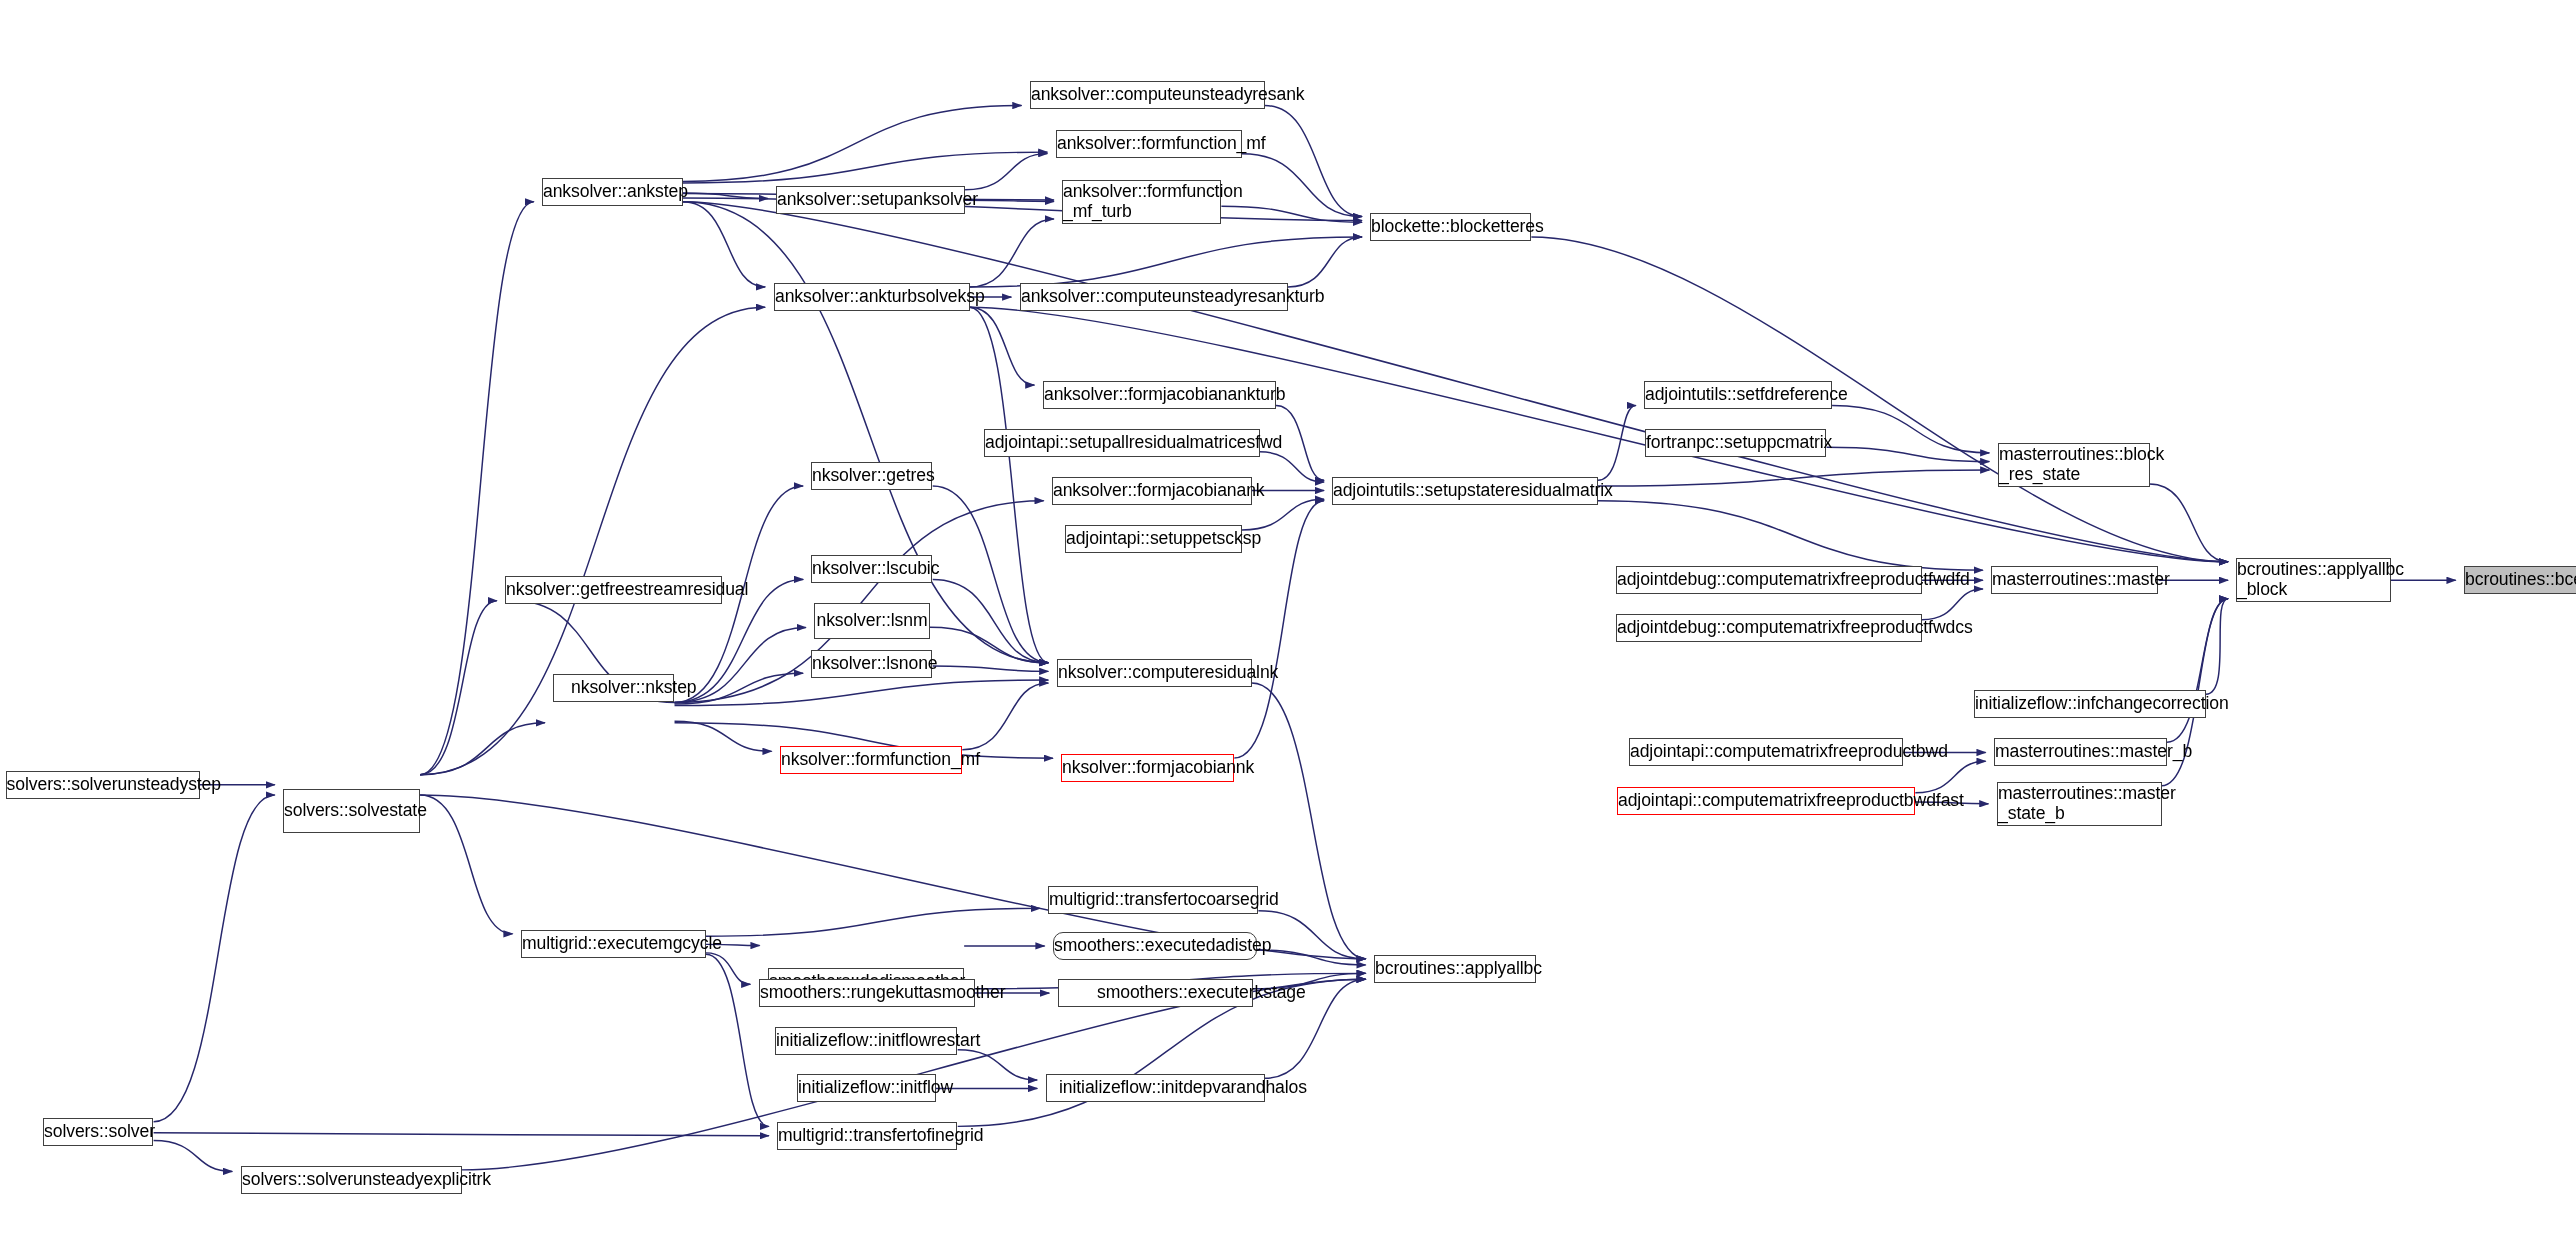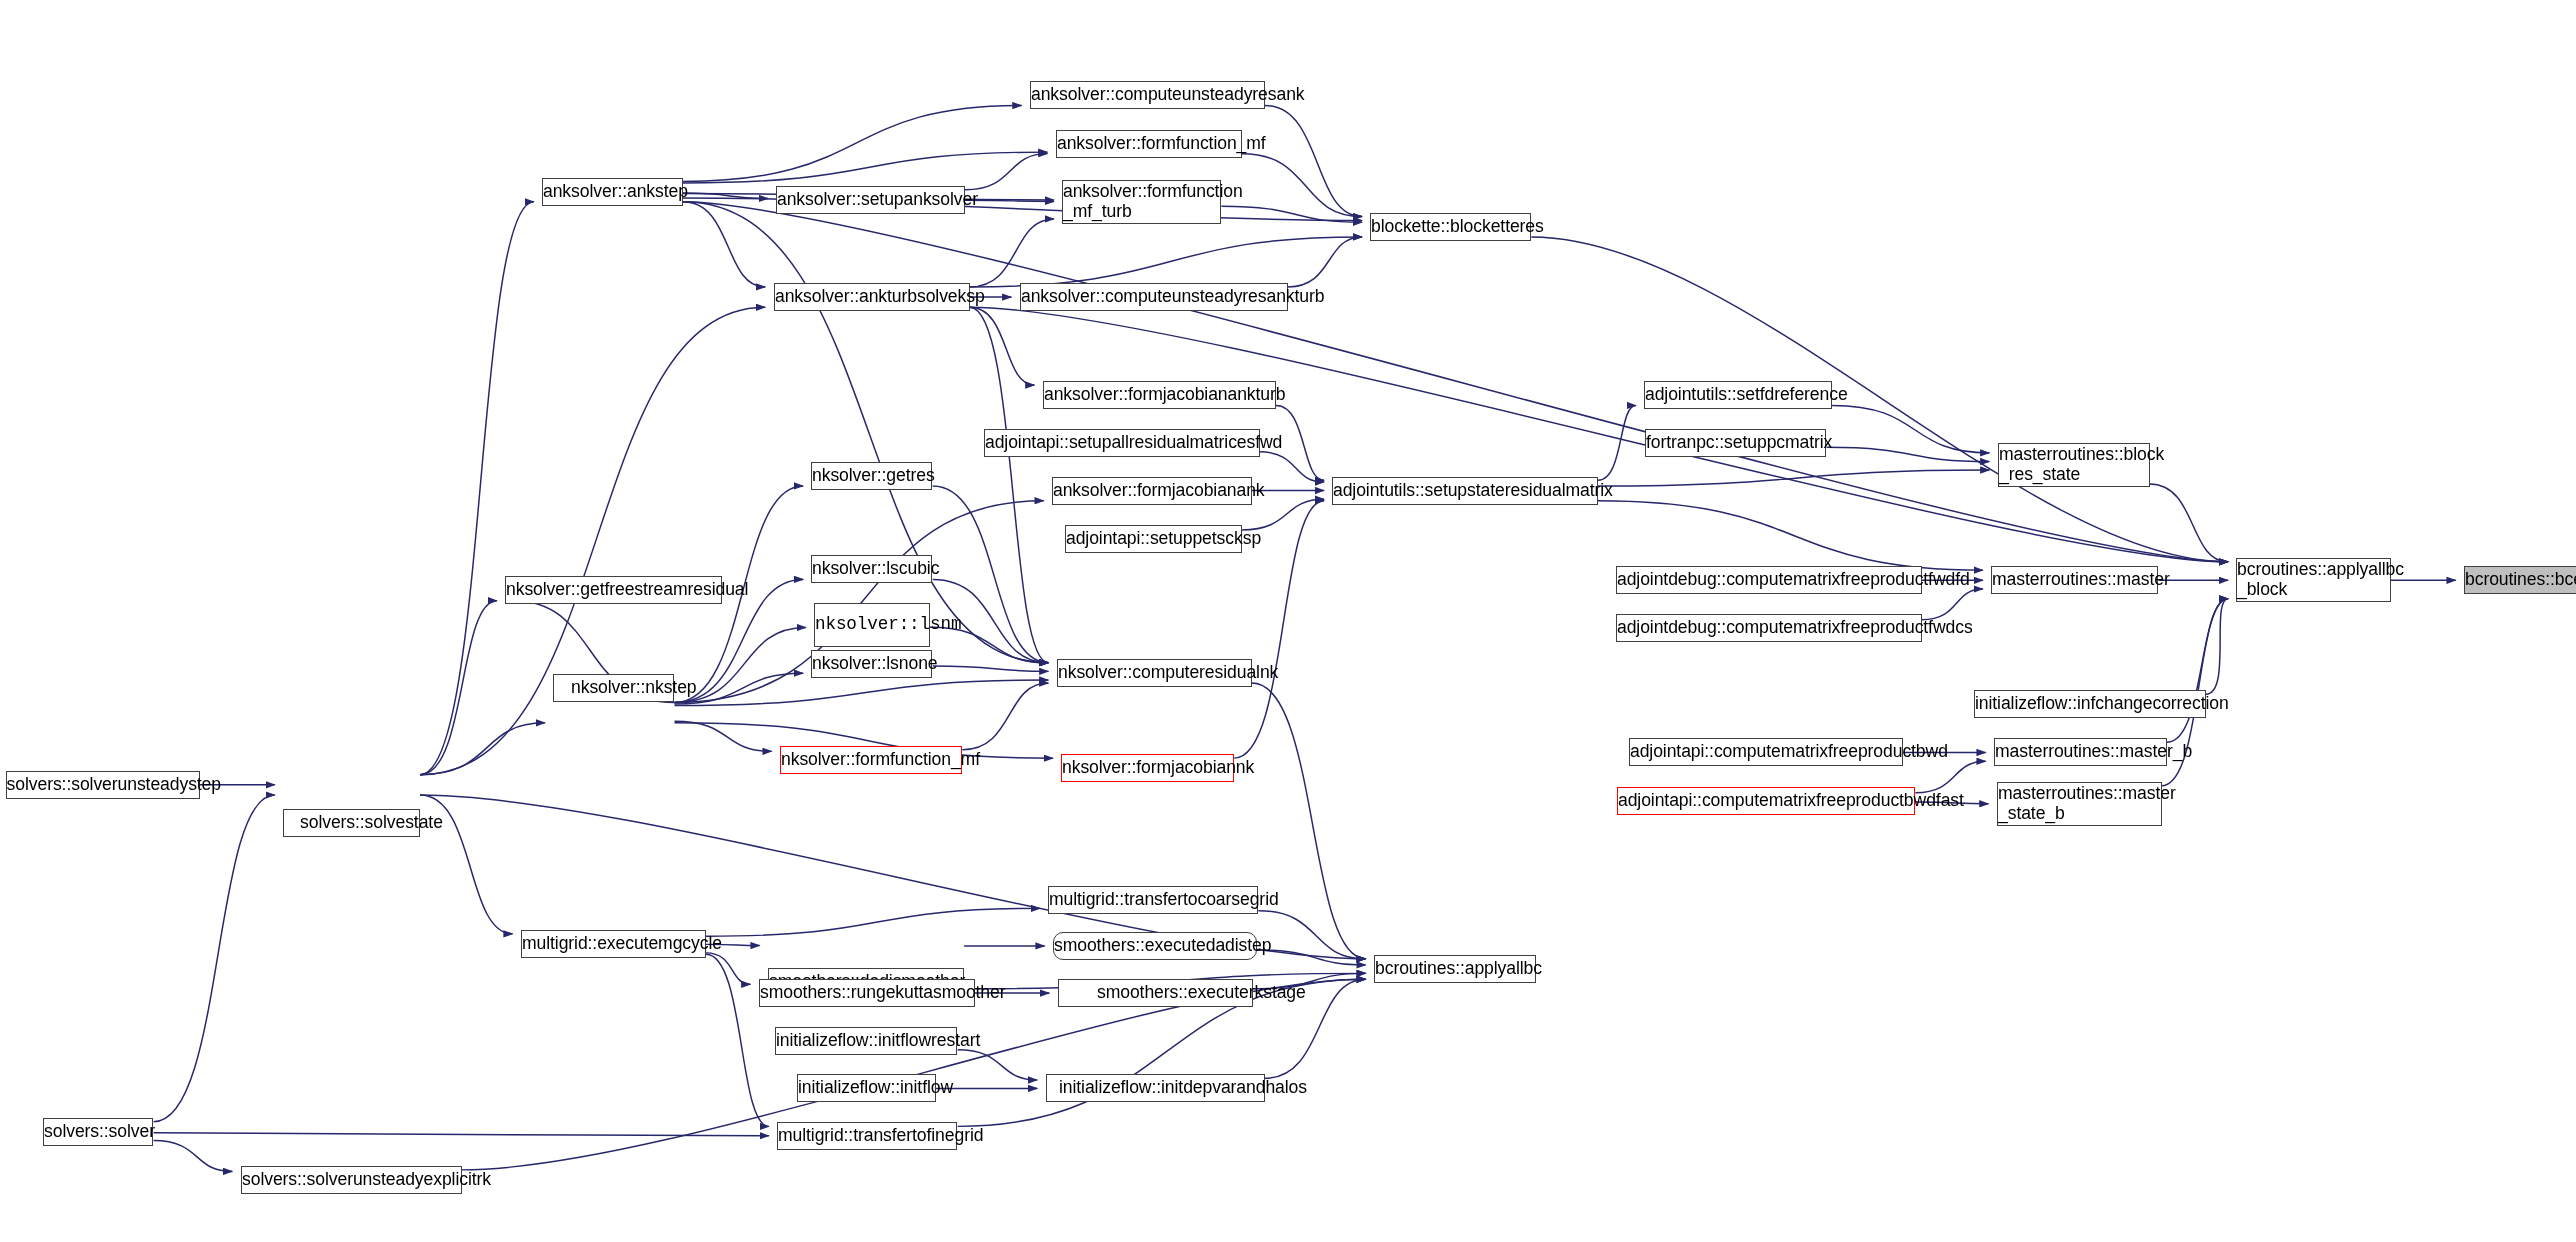--- a/index.html
+++ b/index.html
@@ -149,41 +149,41 @@
         <path d="M1035,1134.18 C1087.25,1134.18 1077.75,1166.82 1121,1166.82" fill="none" stroke="#27276b" stroke-width="1.6" marker-end="url(#arrowhead)"></path>
         <path d="M1011,1176 C1076.45,1176 1064.55,1176 1121,1176" fill="none" stroke="#27276b" stroke-width="1.6" marker-end="url(#arrowhead)"></path>
         <path d="M1367,1165 C1431.9,1165 1420.1,1058 1476,1058" fill="none" stroke="#27276b" stroke-width="1.6" marker-end="url(#arrowhead)"></path>
         <path d="M1035,1217 C1265,1217 1255,1058 1476,1058" fill="none" stroke="#27276b" stroke-width="1.6" marker-end="url(#arrowhead)"></path>
         <path d="M499,1264 C729,1264 1255,1058 1476,1058" fill="none" stroke="#27276b" stroke-width="1.6" marker-end="url(#arrowhead)"></path>
         <path d="M454,859 C684,859 1255,1036 1476,1036" fill="none" stroke="#27276b" stroke-width="1.6" marker-end="url(#arrowhead)"></path>
       </g>
   </svg>
   <div id="node-layer">
       <div class="gnode" style="left: 5.6px; top: 771px; width: 194px; height: 28px;"><span class="lbl">solvers::solverunsteadystep</span></div>
-      <div class="gnode" style="left: 283px; top: 809px; width: 137px; height: 28px; padding-left: 16px;"><span class="lbl">solvers::solvestate</span></div>
+      <div class="gnode" style="left: 283px; top: 789px; width: 137px; height: 44px;"><span class="lbl">solvers::solvestate</span></div>
       <div class="gnode" style="left: 43px; top: 1118px; width: 110px; height: 28px;"><span class="lbl">solvers::solver</span></div>
       <div class="gnode" style="left: 241px; top: 1166px; width: 221px; height: 28px;"><span class="lbl">solvers::solverunsteadyexplicitrk</span></div>
       <div class="gnode" style="left: 542px; top: 178px; width: 141px; height: 28px;"><span class="lbl">anksolver::ankstep</span></div>
       <div class="gnode" style="left: 776px; top: 186px; width: 189px; height: 28px;"><span class="lbl">anksolver::setupanksolver</span></div>
       <div class="gnode" style="left: 1030px; top: 81px; width: 235px; height: 28px;"><span class="lbl">anksolver::computeunsteadyresank</span></div>
       <div class="gnode" style="left: 1056px; top: 130px; width: 186px; height: 28px;"><span class="lbl">anksolver::formfunction_mf</span></div>
       <div class="gnode" style="left: 1062px; top: 180px; width: 159px; height: 44px;"><span class="lbl">anksolver::formfunction
 _mf_turb</span></div>
       <div class="gnode" style="left: 774px; top: 283px; width: 196px; height: 28px;"><span class="lbl">anksolver::ankturbsolveksp</span></div>
       <div class="gnode" style="left: 1020px; top: 283px; width: 268px; height: 28px;"><span class="lbl">anksolver::computeunsteadyresankturb</span></div>
       <div class="gnode" style="left: 1370px; top: 213px; width: 161px; height: 28px;"><span class="lbl">blockette::blocketteres</span></div>
       <div class="gnode" style="left: 1043px; top: 381px; width: 233px; height: 28px;"><span class="lbl">anksolver::formjacobianankturb</span></div>
       <div class="gnode" style="left: 984px; top: 429px; width: 276px; height: 28px;"><span class="lbl">adjointapi::setupallresidualmatricesfwd</span></div>
       <div class="gnode" style="left: 1052px; top: 477px; width: 200px; height: 28px;"><span class="lbl">anksolver::formjacobianank</span></div>
       <div class="gnode" style="left: 1065px; top: 525px; width: 177px; height: 28px;"><span class="lbl">adjointapi::setuppetscksp</span></div>
       <div class="gnode" style="left: 1332px; top: 477px; width: 266px; height: 28px;"><span class="lbl">adjointutils::setupstateresidualmatrix</span></div>
       <div class="gnode" style="left: 811px; top: 462px; width: 121px; height: 28px;"><span class="lbl">nksolver::getres</span></div>
       <div class="gnode" style="left: 505px; top: 576px; width: 217px; height: 28px;"><span class="lbl">nksolver::getfreestreamresidual</span></div>
       <div class="gnode" style="left: 811px; top: 555px; width: 121px; height: 28px;"><span class="lbl">nksolver::lscubic</span></div>
-      <div class="gnode" style="left: 814px; top: 603px; width: 116px; height: 44px; font-family: Liberation Mono, monospace;"><span class="lbl">nksolver::lsnm</span></div>
+      <div class="gnode" style="left: 814px; top: 603px; width: 116px; height: 36px;"><span class="lbl">nksolver::lsnm</span></div>
       <div class="gnode" style="left: 811px; top: 650px; width: 121px; height: 28px;"><span class="lbl">nksolver::lsnone</span></div>
       <div class="gnode" style="left: 553px; top: 674px; width: 121px; height: 28px; padding-left: 17px;"><span class="lbl">nksolver::nkstep</span></div>
       <div class="gnode red" style="left: 780px; top: 746px; width: 182px; height: 28px;"><span class="lbl">nksolver::formfunction_mf</span></div>
       <div class="gnode" style="left: 1057px; top: 659px; width: 195px; height: 28px;"><span class="lbl">nksolver::computeresidualnk</span></div>
       <div class="gnode red" style="left: 1061px; top: 754px; width: 173px; height: 28px;"><span class="lbl">nksolver::formjacobiannk</span></div>
       <div class="gnode" style="left: 1644px; top: 381px; width: 188px; height: 28px;"><span class="lbl">adjointutils::setfdreference</span></div>
       <div class="gnode" style="left: 1645px; top: 429px; width: 181px; height: 28px;"><span class="lbl">fortranpc::setuppcmatrix</span></div>
       <div class="gnode" style="left: 1998px; top: 443px; width: 152px; height: 44px;"><span class="lbl">masterroutines::block
 _res_state</span></div>
       <div class="gnode" style="left: 1616px; top: 566px; width: 306px; height: 28px;"><span class="lbl">adjointdebug::computematrixfreeproductfwdfd</span></div>

